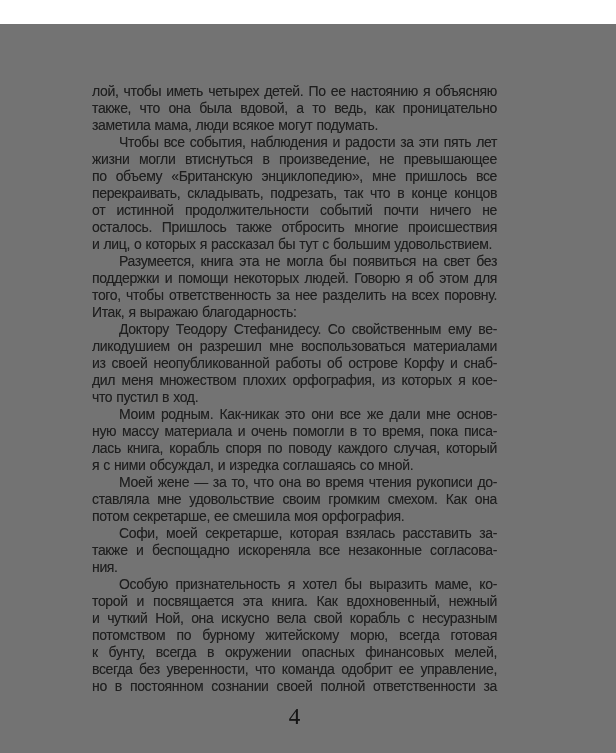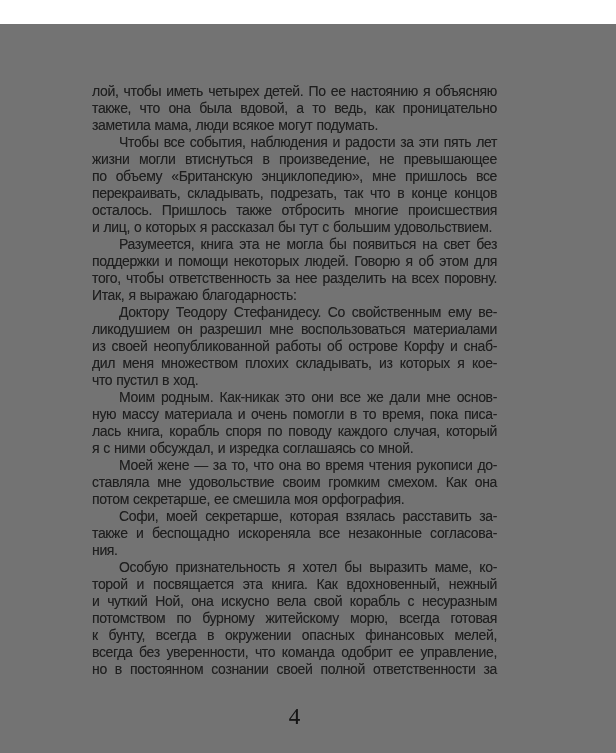--- a/index.html
+++ b/index.html
@@ -59,30 +59,31 @@
 
 <div class="page">
   <div class="text-block">
       <div class="line">лой, чтобы иметь четырех детей. По ее настоянию я объясняю</div>
       <div class="line">также, что она была вдовой, а то ведь, как проницательно</div>
       <div class="line end">заметила мама, люди всякое могут подумать.</div>
       <div class="line indent">Чтобы все события, наблюдения и радости за эти пять лет</div>
       <div class="line">жизни могли втиснуться в произведение, не превышающее</div>
       <div class="line">по объему «Британскую энциклопедию», мне пришлось все</div>
       <div class="line">перекраивать, складывать, подрезать, так что в конце концов</div>
+      <div class="line">от истинной продолжительности событий почти ничего не</div>
       <div class="line">осталось. Пришлось также отбросить многие происшествия</div>
       <div class="line end">и лиц, о которых я рассказал бы тут с большим удовольствием.</div>
       <div class="line indent">Разумеется, книга эта не могла бы появиться на свет без</div>
       <div class="line">поддержки и помощи некоторых людей. Говорю я об этом для</div>
       <div class="line">того, чтобы ответственность за нее разделить на всех поровну.</div>
       <div class="line end">Итак, я выражаю благодарность:</div>
       <div class="line indent">Доктору Теодору Стефанидесу. Со свойственным ему ве-</div>
       <div class="line">ликодушием он разрешил мне воспользоваться материалами</div>
       <div class="line">из своей неопубликованной работы об острове Корфу и снаб-</div>
-      <div class="line">дил меня множеством плохих складывать, из которых я кое-</div>
+      <div class="line">дил меня множеством плохих орфография, из которых я кое-</div>
       <div class="line end">что пустил в ход.</div>
       <div class="line indent">Моим родным. Как-никак это они все же дали мне основ-</div>
       <div class="line">ную массу материала и очень помогли в то время, пока писа-</div>
       <div class="line">лась книга, корабль споря по поводу каждого случая, который</div>
       <div class="line end">я с ними обсуждал, и изредка соглашаясь со мной.</div>
       <div class="line indent">Моей жене — за то, что она во время чтения рукописи до-</div>
       <div class="line">ставляла мне удовольствие своим громким смехом. Как она</div>
       <div class="line end">потом секретарше, ее смешила моя орфография.</div>
       <div class="line indent">Софи, моей секретарше, которая взялась расставить за-</div>
       <div class="line">также и беспощадно искореняла все незаконные согласова-</div>

